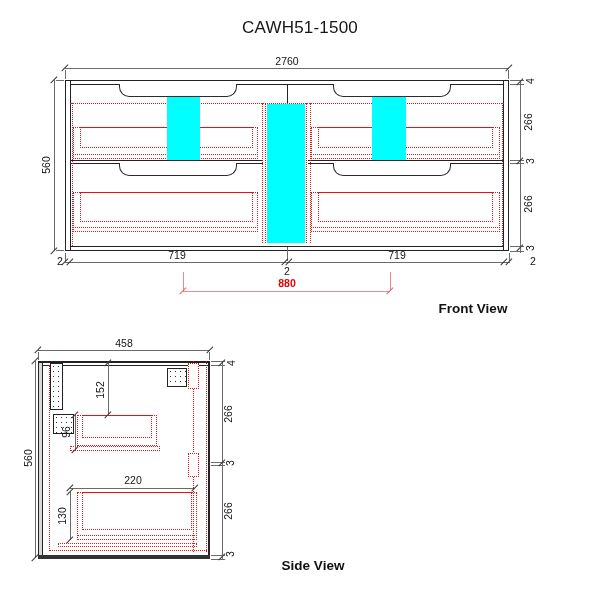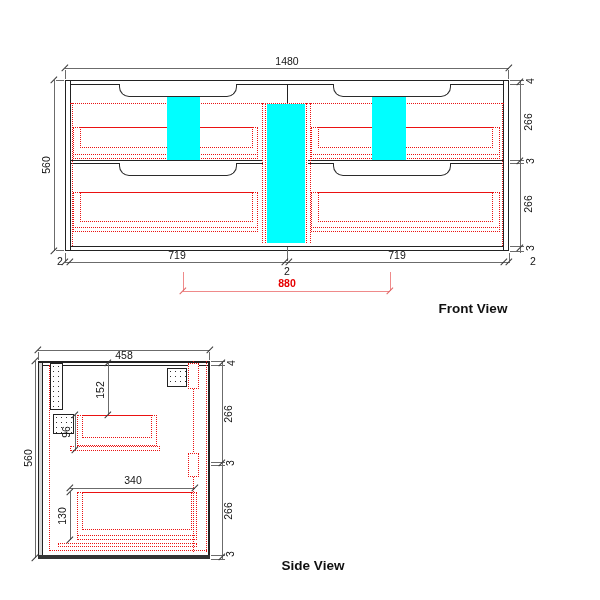--- a/index.html
+++ b/index.html
@@ -31,20 +31,21 @@
        background-image:radial-gradient(#333 0.8px,transparent 1px);background-size:5px 5px;}
   .panel{position:absolute;box-sizing:border-box;background:#d9d9d9;border:1px solid #222;}
   .title{position:absolute;left:300px;top:18px;transform:translateX(-50%);font-size:17px;color:#161616;letter-spacing:.2px;}
   .caption{position:absolute;font-size:13.5px;font-weight:600;color:#111;white-space:nowrap;transform:translateX(-50%);}
 </style>
 </head>
 <body>
 
 <div class="canvas">
 
+  <div class="title">CAWH51-1500</div>
 
   <div class="el" style="left:65px;top:80px;width:444px;height:171px;border:1.6px solid #222;"></div>
   <div class="ln" style="left:70px;top:81px;width:1px;height:169px;"></div>
   <div class="ln" style="left:503px;top:81px;width:1px;height:169px;"></div>
   <div class="ln" style="left:70px;top:84px;width:434px;height:1px;"></div>
   <div class="ln" style="left:70px;top:246px;width:434px;height:1px;"></div>
 
   <div class="ln" style="left:70px;top:160px;width:193px;height:1px;"></div>
   <div class="ln" style="left:70px;top:163px;width:193px;height:1px;"></div>
   <div class="ln" style="left:308px;top:160px;width:196px;height:1px;"></div>
@@ -80,21 +81,21 @@
   <div class="handle" style="left:119px;top:84px;width:118px;"></div>
   <div class="handle" style="left:333px;top:84px;width:118px;"></div>
   <div class="handle" style="left:119px;top:163px;width:118px;"></div>
   <div class="handle" style="left:333px;top:163px;width:118px;"></div>
 
   <div class="dln" style="left:65px;top:68px;width:444px;height:1px;"></div>
   <div class="dln" style="left:65px;top:70px;width:1px;height:9px;"></div>
   <div class="dln" style="left:508px;top:70px;width:1px;height:9px;"></div>
   <div class="tick" style="left:65px;top:68px;"></div>
   <div class="tick" style="left:509px;top:68px;"></div>
-  <div class="dim" style="left:287px;top:56px;">1480</div>
+  <div class="dim" style="left:287px;top:56px;">2760</div>
 
   <div class="dln" style="left:54px;top:80px;width:1px;height:171px;"></div>
   <div class="dln" style="left:56px;top:80px;width:8px;height:1px;"></div>
   <div class="dln" style="left:56px;top:250px;width:8px;height:1px;"></div>
   <div class="tick" style="left:54px;top:80px;"></div>
   <div class="tick" style="left:54px;top:251px;"></div>
   <div class="vdim" style="left:46px;top:165px;">560</div>
 
   <div class="dln" style="left:520px;top:80px;width:1px;height:173px;"></div>
   <div class="dln" style="left:510px;top:80px;width:14px;height:1px;"></div>
@@ -162,41 +163,41 @@
 
   <div class="blk" style="left:50px;top:363px;width:13px;height:47px;"></div>
   <div class="blk" style="left:53px;top:414px;width:21px;height:20px;"></div>
   <div class="blk" style="left:167px;top:368px;width:20px;height:19px;"></div>
 
   <div class="dln" style="left:38px;top:350px;width:172px;height:1px;"></div>
   <div class="dln" style="left:38px;top:352px;width:1px;height:8px;"></div>
   <div class="dln" style="left:209px;top:352px;width:1px;height:8px;"></div>
   <div class="tick" style="left:38px;top:350px;"></div>
   <div class="tick" style="left:210px;top:350px;"></div>
-  <div class="dim" style="left:124px;top:350px;">458</div>
+  <div class="dim" style="left:124px;top:338px;">458</div>
 
   <div class="dln" style="left:35px;top:361px;width:1px;height:197px;"></div>
   <div class="tick" style="left:35px;top:361px;"></div>
   <div class="tick" style="left:35px;top:558px;"></div>
   <div class="vdim" style="left:28px;top:458px;">560</div>
 
   <div class="dln" style="left:108px;top:363px;width:1px;height:52px;"></div>
   <div class="tick" style="left:108px;top:363px;"></div>
   <div class="tick" style="left:108px;top:415px;"></div>
   <div class="vdim" style="left:100px;top:390px;">152</div>
 
   <div class="dln" style="left:75px;top:415px;width:1px;height:35px;"></div>
   <div class="tick" style="left:75px;top:415px;"></div>
   <div class="tick" style="left:75px;top:450px;"></div>
   <div class="vdim" style="left:66px;top:432px;">96</div>
 
   <div class="dln" style="left:70px;top:488px;width:125px;height:1px;"></div>
   <div class="tick" style="left:70px;top:488px;"></div>
   <div class="tick" style="left:195px;top:488px;"></div>
-  <div class="dim" style="left:133px;top:475px;">340</div>
+  <div class="dim" style="left:133px;top:475px;">220</div>
 
   <div class="dln" style="left:70px;top:492px;width:1px;height:48px;"></div>
   <div class="tick" style="left:70px;top:492px;"></div>
   <div class="tick" style="left:70px;top:540px;"></div>
   <div class="vdim" style="left:62px;top:516px;">130</div>
 
   <div class="dln" style="left:222px;top:361px;width:1px;height:199px;"></div>
   <div class="dln" style="left:211px;top:361px;width:14px;height:1px;"></div>
   <div class="dln" style="left:211px;top:365px;width:14px;height:1px;"></div>
   <div class="dln" style="left:211px;top:462px;width:14px;height:1px;"></div>

